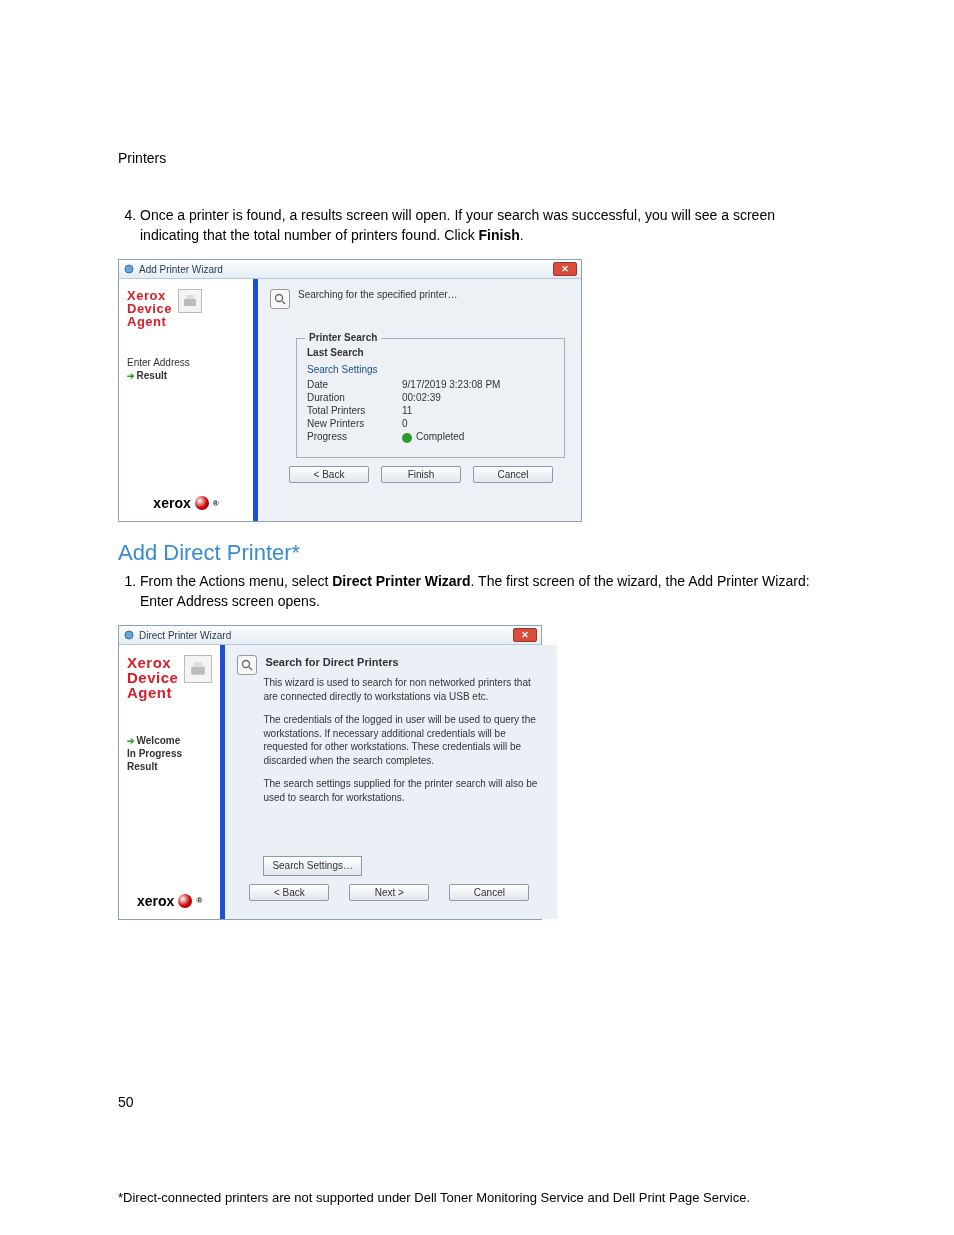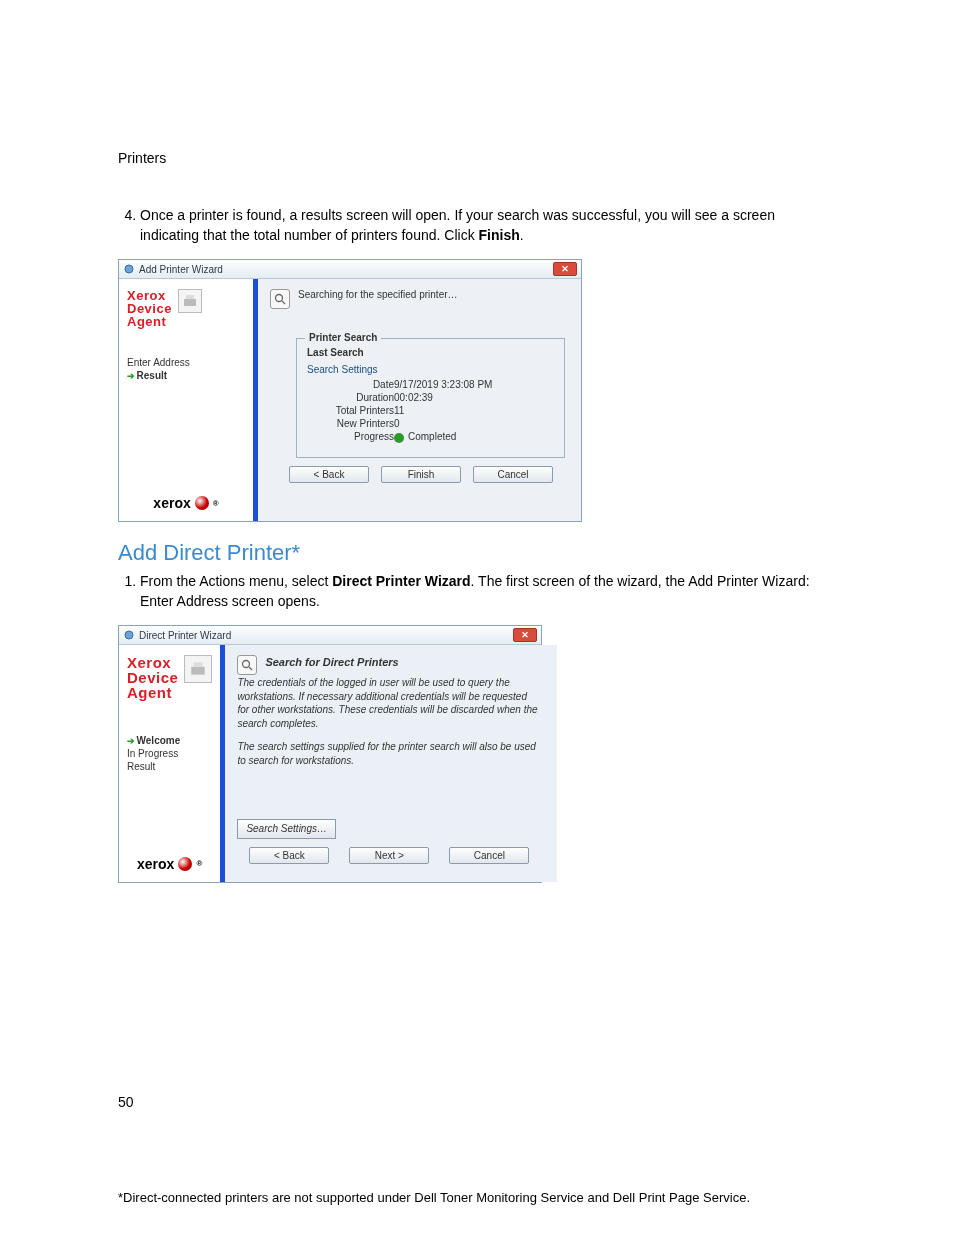--- a/index.html
+++ b/index.html
@@ -84,21 +84,21 @@
     width: 22px; height: 22px; border: 1px solid #bbb;
     display: inline-flex; align-items: center; justify-content: center;
     background: #f4f4f4; font-size: 10px;
   }
   .side-steps { margin-top: 28px; font-size: 10px; }
   .side-steps .step { padding: 1px 0; }
   .side-steps .step.active::before {
     content: "➔"; color: #2a9b2a; margin-right: 2px; font-size: 9px;
   }
   .side-steps .step.active { font-weight: bold; }
-  .side-steps.bold .step { font-weight: normal; }
+  .side-steps.bold .step { font-weight: bold; }
   .side-steps.bold .step.active { font-weight: bold; }
   .xerox-footer {
     font-size: 14px; font-weight: bold; color: #000;
     display: flex; align-items: center; gap: 4px; justify-content: center;
     margin-top: 10px;
   }
   .xerox-ball { width:14px; height:14px; border-radius:50%; background:radial-gradient(circle at 35% 35%, #fff, #c00 55%, #800); position:relative; }
   .xerox-reg { font-size: 8px; vertical-align: super; }
   .wiz-main {
     flex: 1;
@@ -121,40 +121,40 @@
     position: relative;
     background: #edf1f5;
   }
   .fieldset-legend {
     position: absolute; top: -7px; left: 8px; background: #edf1f5;
     padding: 0 4px; font-size: 10px; font-weight: bold;
   }
   .subhead { font-weight: bold; font-size: 10px; margin-bottom: 6px; }
   .link9 { color: #1a4f8a; font-size: 10px; margin-bottom: 4px; cursor: pointer; }
   .kv { display: flex; font-size: 10px; margin-bottom: 2px; }
-  .kv .k { width: 87px; text-align: right; }
+  .kv .k { width: 95px; }
   .kv .v { }
   .kv .v.with-icon::before {
     content: ""; display: inline-block; width: 10px; height: 10px;
     background: #2a9b2a; border-radius: 50%; margin-right: 4px;
     vertical-align: middle;
   }
   .wiz-buttons {
     display: flex; justify-content: flex-end; gap: 12px;
     padding: 8px 12px; clear: both;
   }
   .wiz-btn {
     min-width: 58px; padding: 2px 10px;
     background: linear-gradient(to bottom,#fefefe,#e1e7ed);
     border: 1px solid #8a9bad; border-radius: 2px;
     font-size: 10px; text-align: center;
   }
   .wiz2 .wiz-main { background: #eaf0f5; }
   .wiz2 .main-title { font-weight: bold; font-size: 11px; margin-bottom: 6px; }
-  .wiz2 .main-content { font-size: 10px; line-height: 1.35; font-style: italic; }
+  .wiz2 .main-content { margin-left: 26px; font-size: 10px; line-height: 1.35; }
   .wiz2 .main-content p { margin: 0 0 10px 0; }
   .search-settings-btn {
     display: inline-block; margin-top: 42px;
     background: linear-gradient(to bottom,#fefefe,#e1e7ed);
     border: 1px solid #8a9bad; padding: 2px 8px; font-size: 10px;
   }
   .page-number { position: absolute; bottom: 125px; left: 118px; font-size: 14px; }
   .footnote { position: absolute; bottom: 30px; left: 118px; right: 30px; font-size: 13px; }
 </style>
 </head>
@@ -304,20 +304,21 @@
       </div>
       <div class="wiz-main">
         <span class="main-icon">
           <svg width="12" height="12" viewBox="0 0 12 12">
               <circle cx="5" cy="5" r="3.5" fill="none" stroke="#666" stroke-width="1.3"></circle>
               <line x1="8" y1="8" x2="11" y2="11" stroke="#666" stroke-width="1.3"></line>
             </svg>
         </span>
         <div class="main-content">
           <div class="main-title">Search for Direct Printers</div>
+          <p>This wizard is used to search for non networked printers that are connected directly to workstations via USB etc.</p>
           <p>The credentials of the logged in user will be used to query the workstations. If necessary additional credentials will be requested for other workstations. These credentials will be discarded when the search completes.</p>
           <p>The search settings supplied for the printer search will also be used to search for workstations.</p>
           <div class="search-settings-btn">Search Settings…</div>
         </div>
         <div class="wiz-buttons" style="gap:20px;">
           <div class="wiz-btn">&lt; Back</div>
           <div class="wiz-btn">Next &gt;</div>
           <div class="wiz-btn">Cancel</div>
         </div>
       </div>

